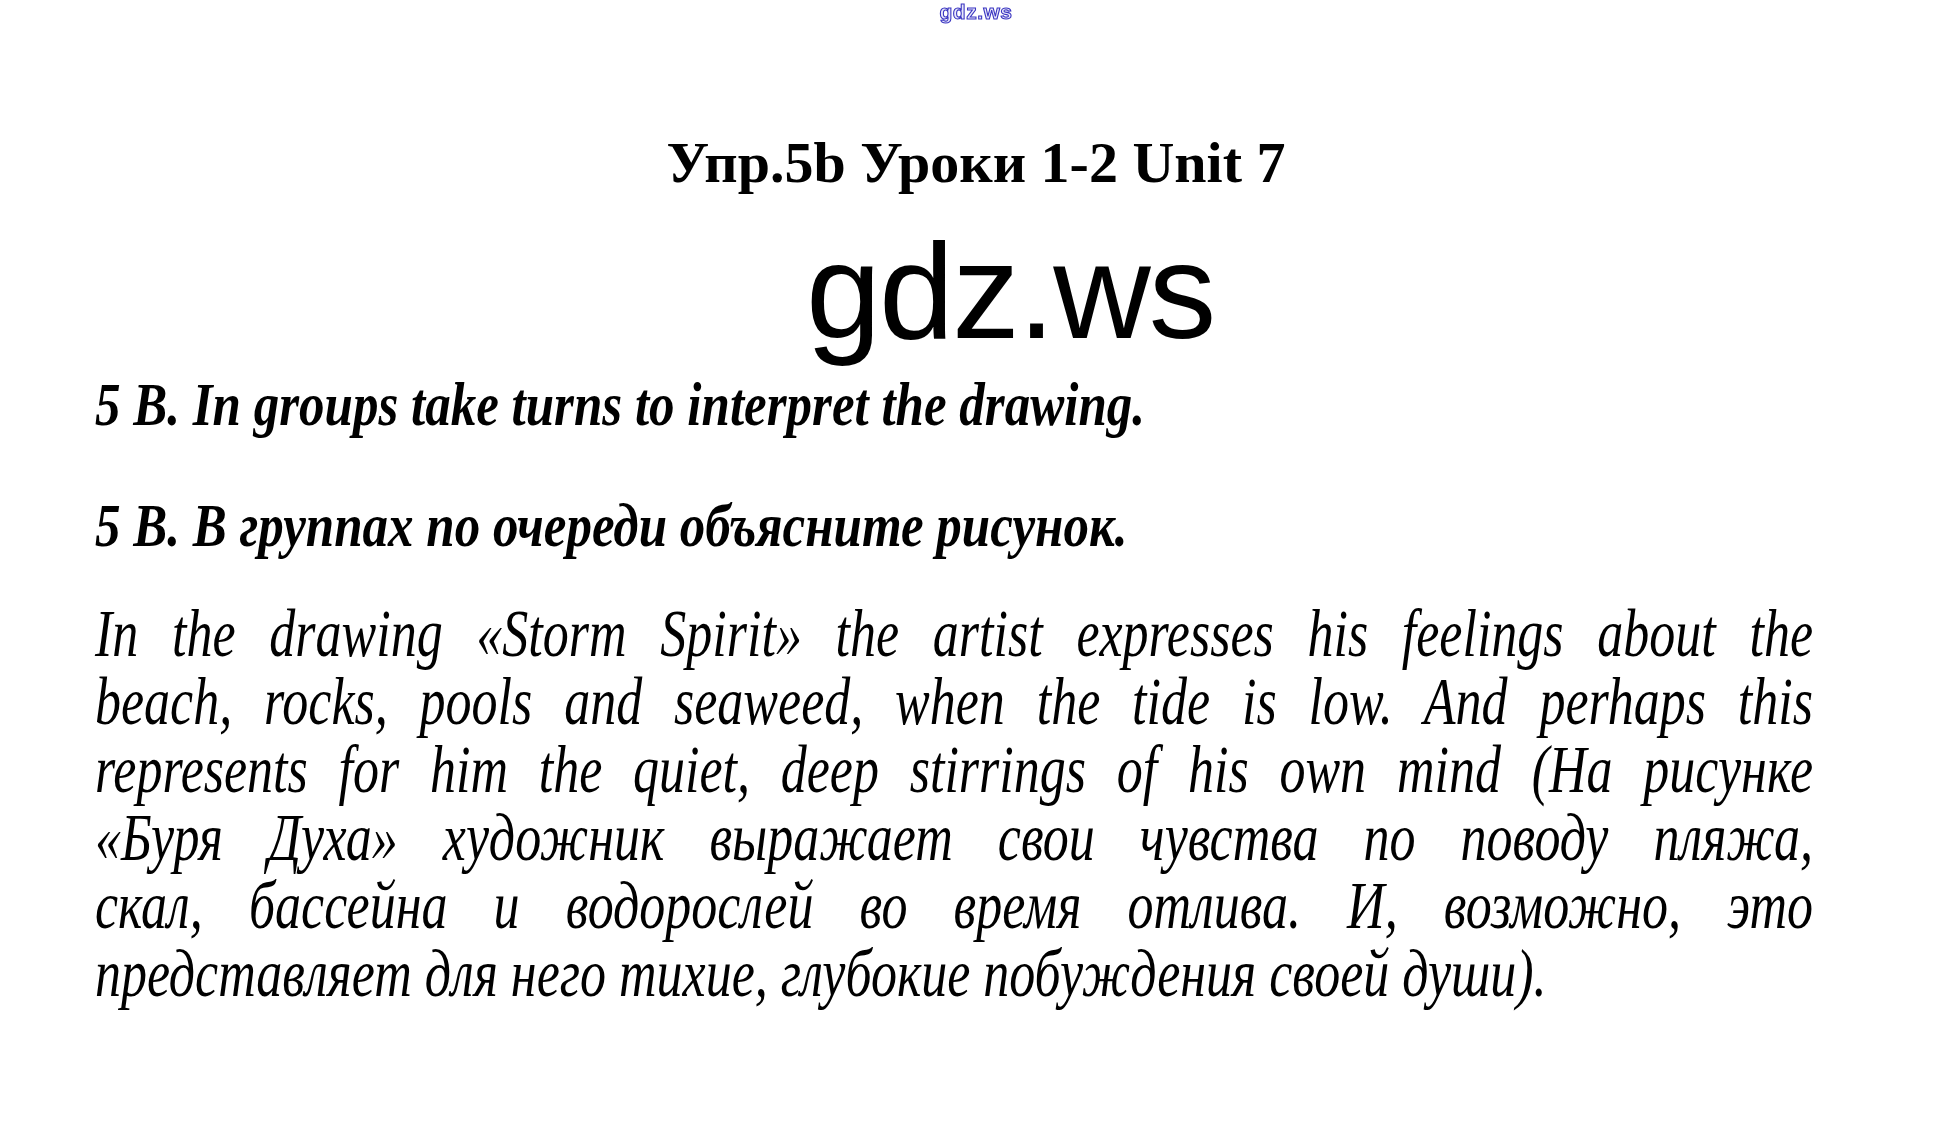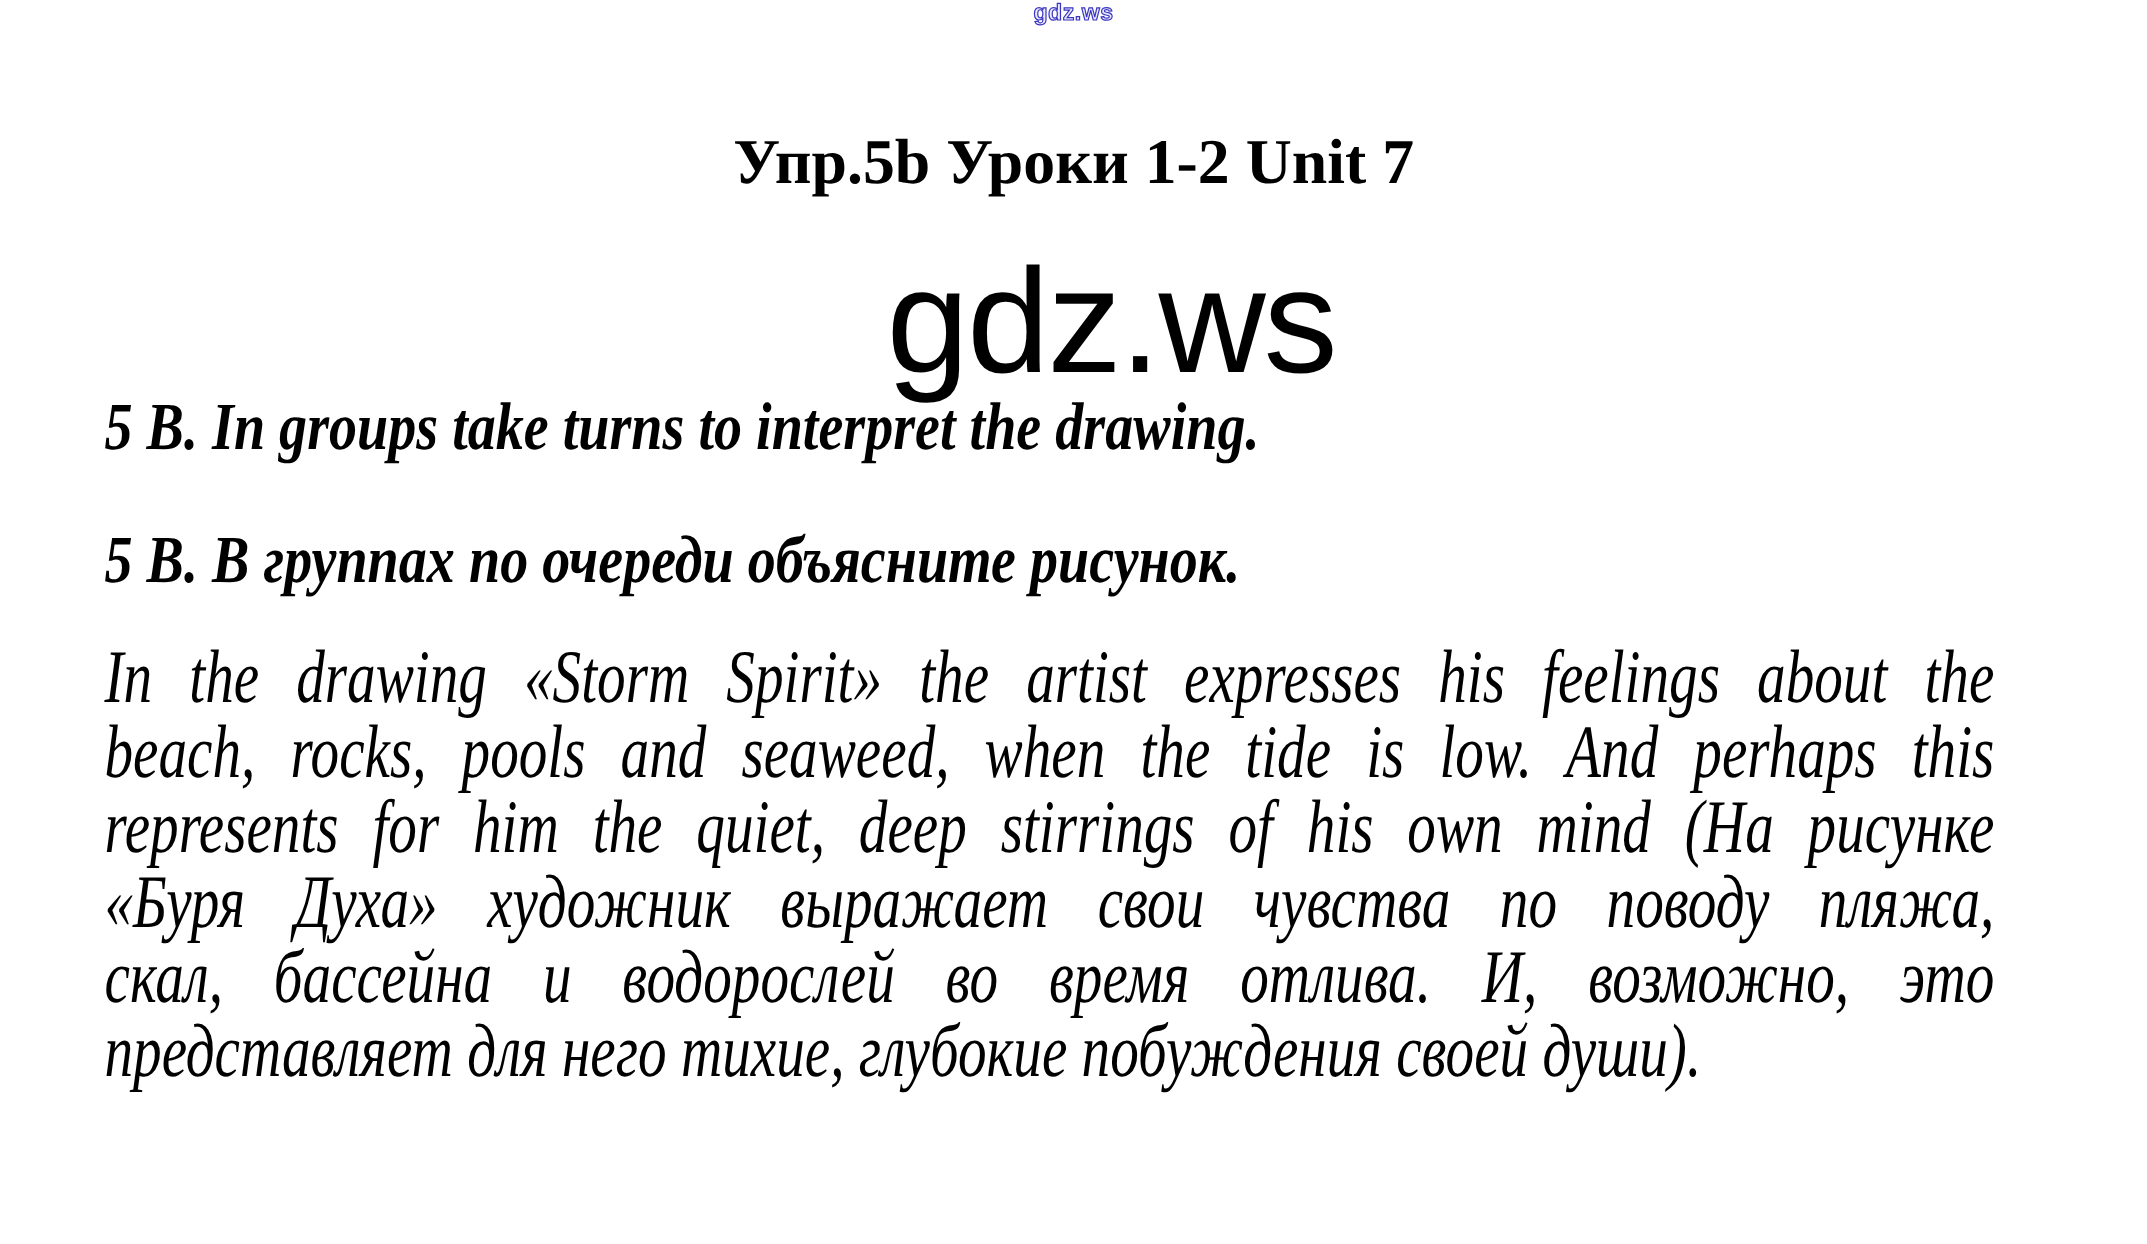--- a/index.html
+++ b/index.html
@@ -25,21 +25,21 @@
     font-family: "Liberation Sans", sans-serif;
     font-weight: 700;
     font-size: 21px;
     line-height: 1;
     color: #e9e9fa;
     -webkit-text-stroke: 1.1px #3a35c1;
     letter-spacing: 0.5px;
   }
   
   .title {
-    margin: 0;
+    margin: 16px;
     padding-top: 112px;
     text-align: center;
     font-size: 58px;
     line-height: 70px;
     font-weight: 700;
     white-space: nowrap;
   }
   
   .wm-large {
     position: absolute;

